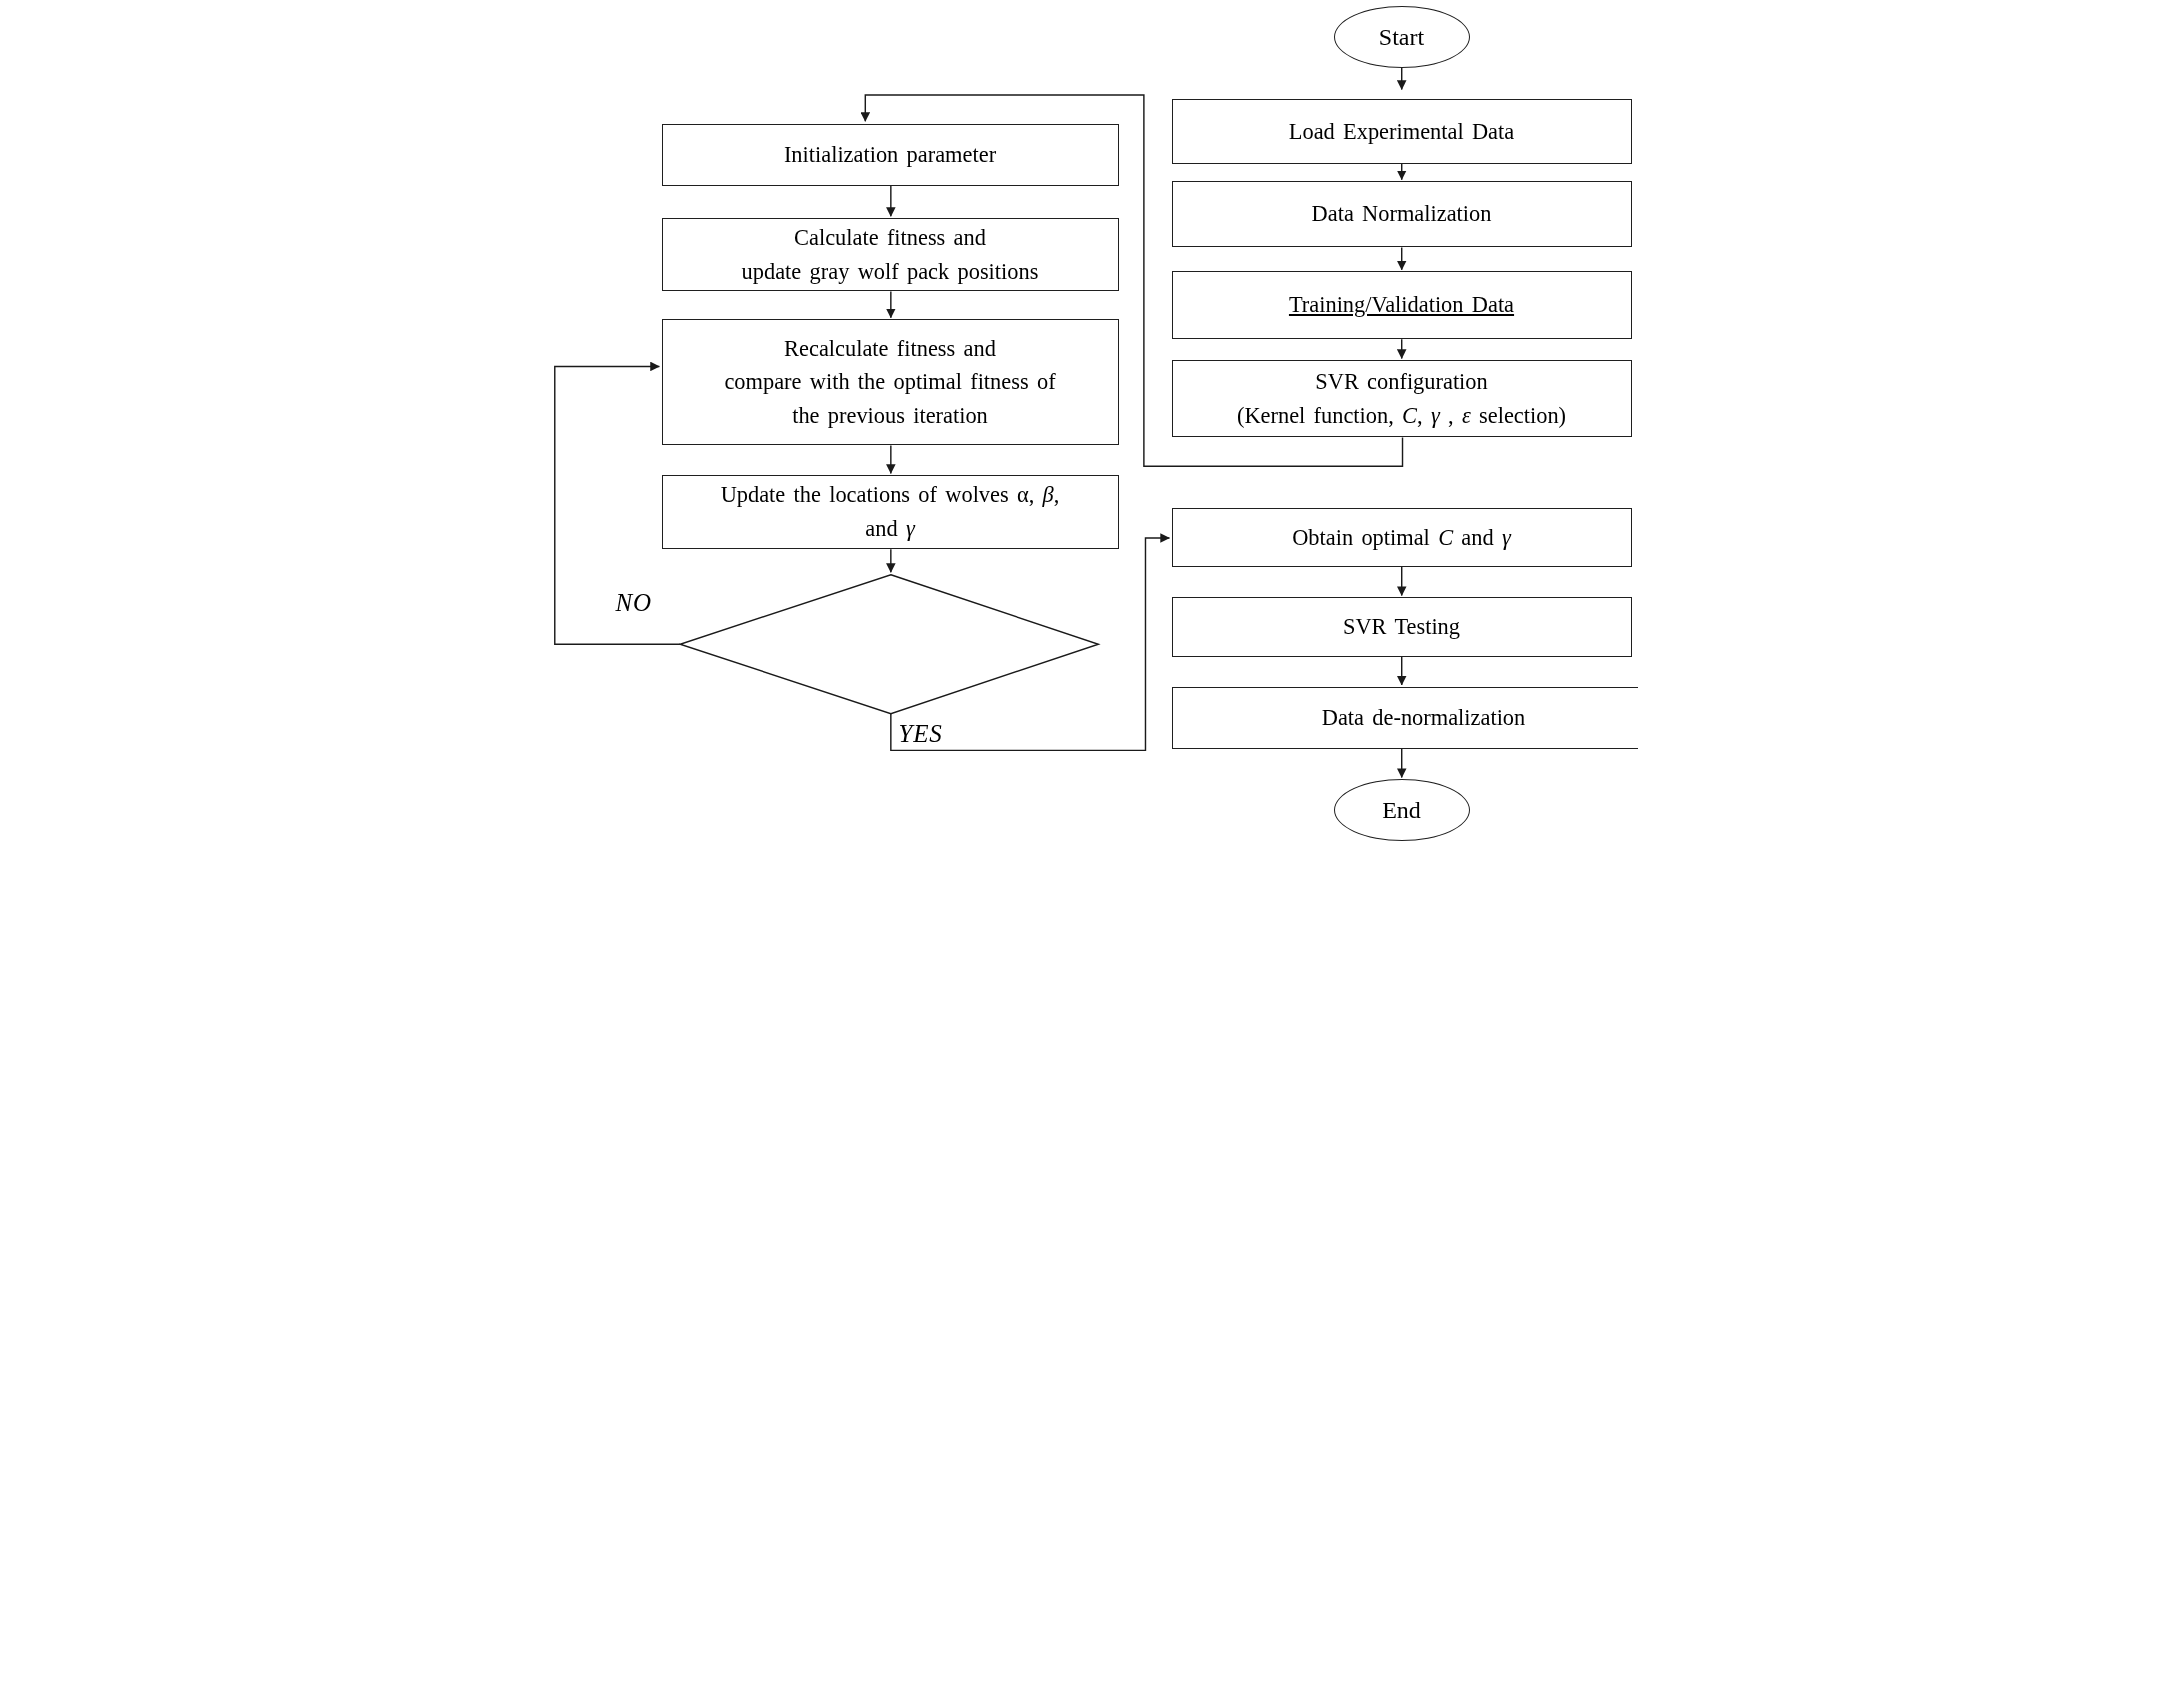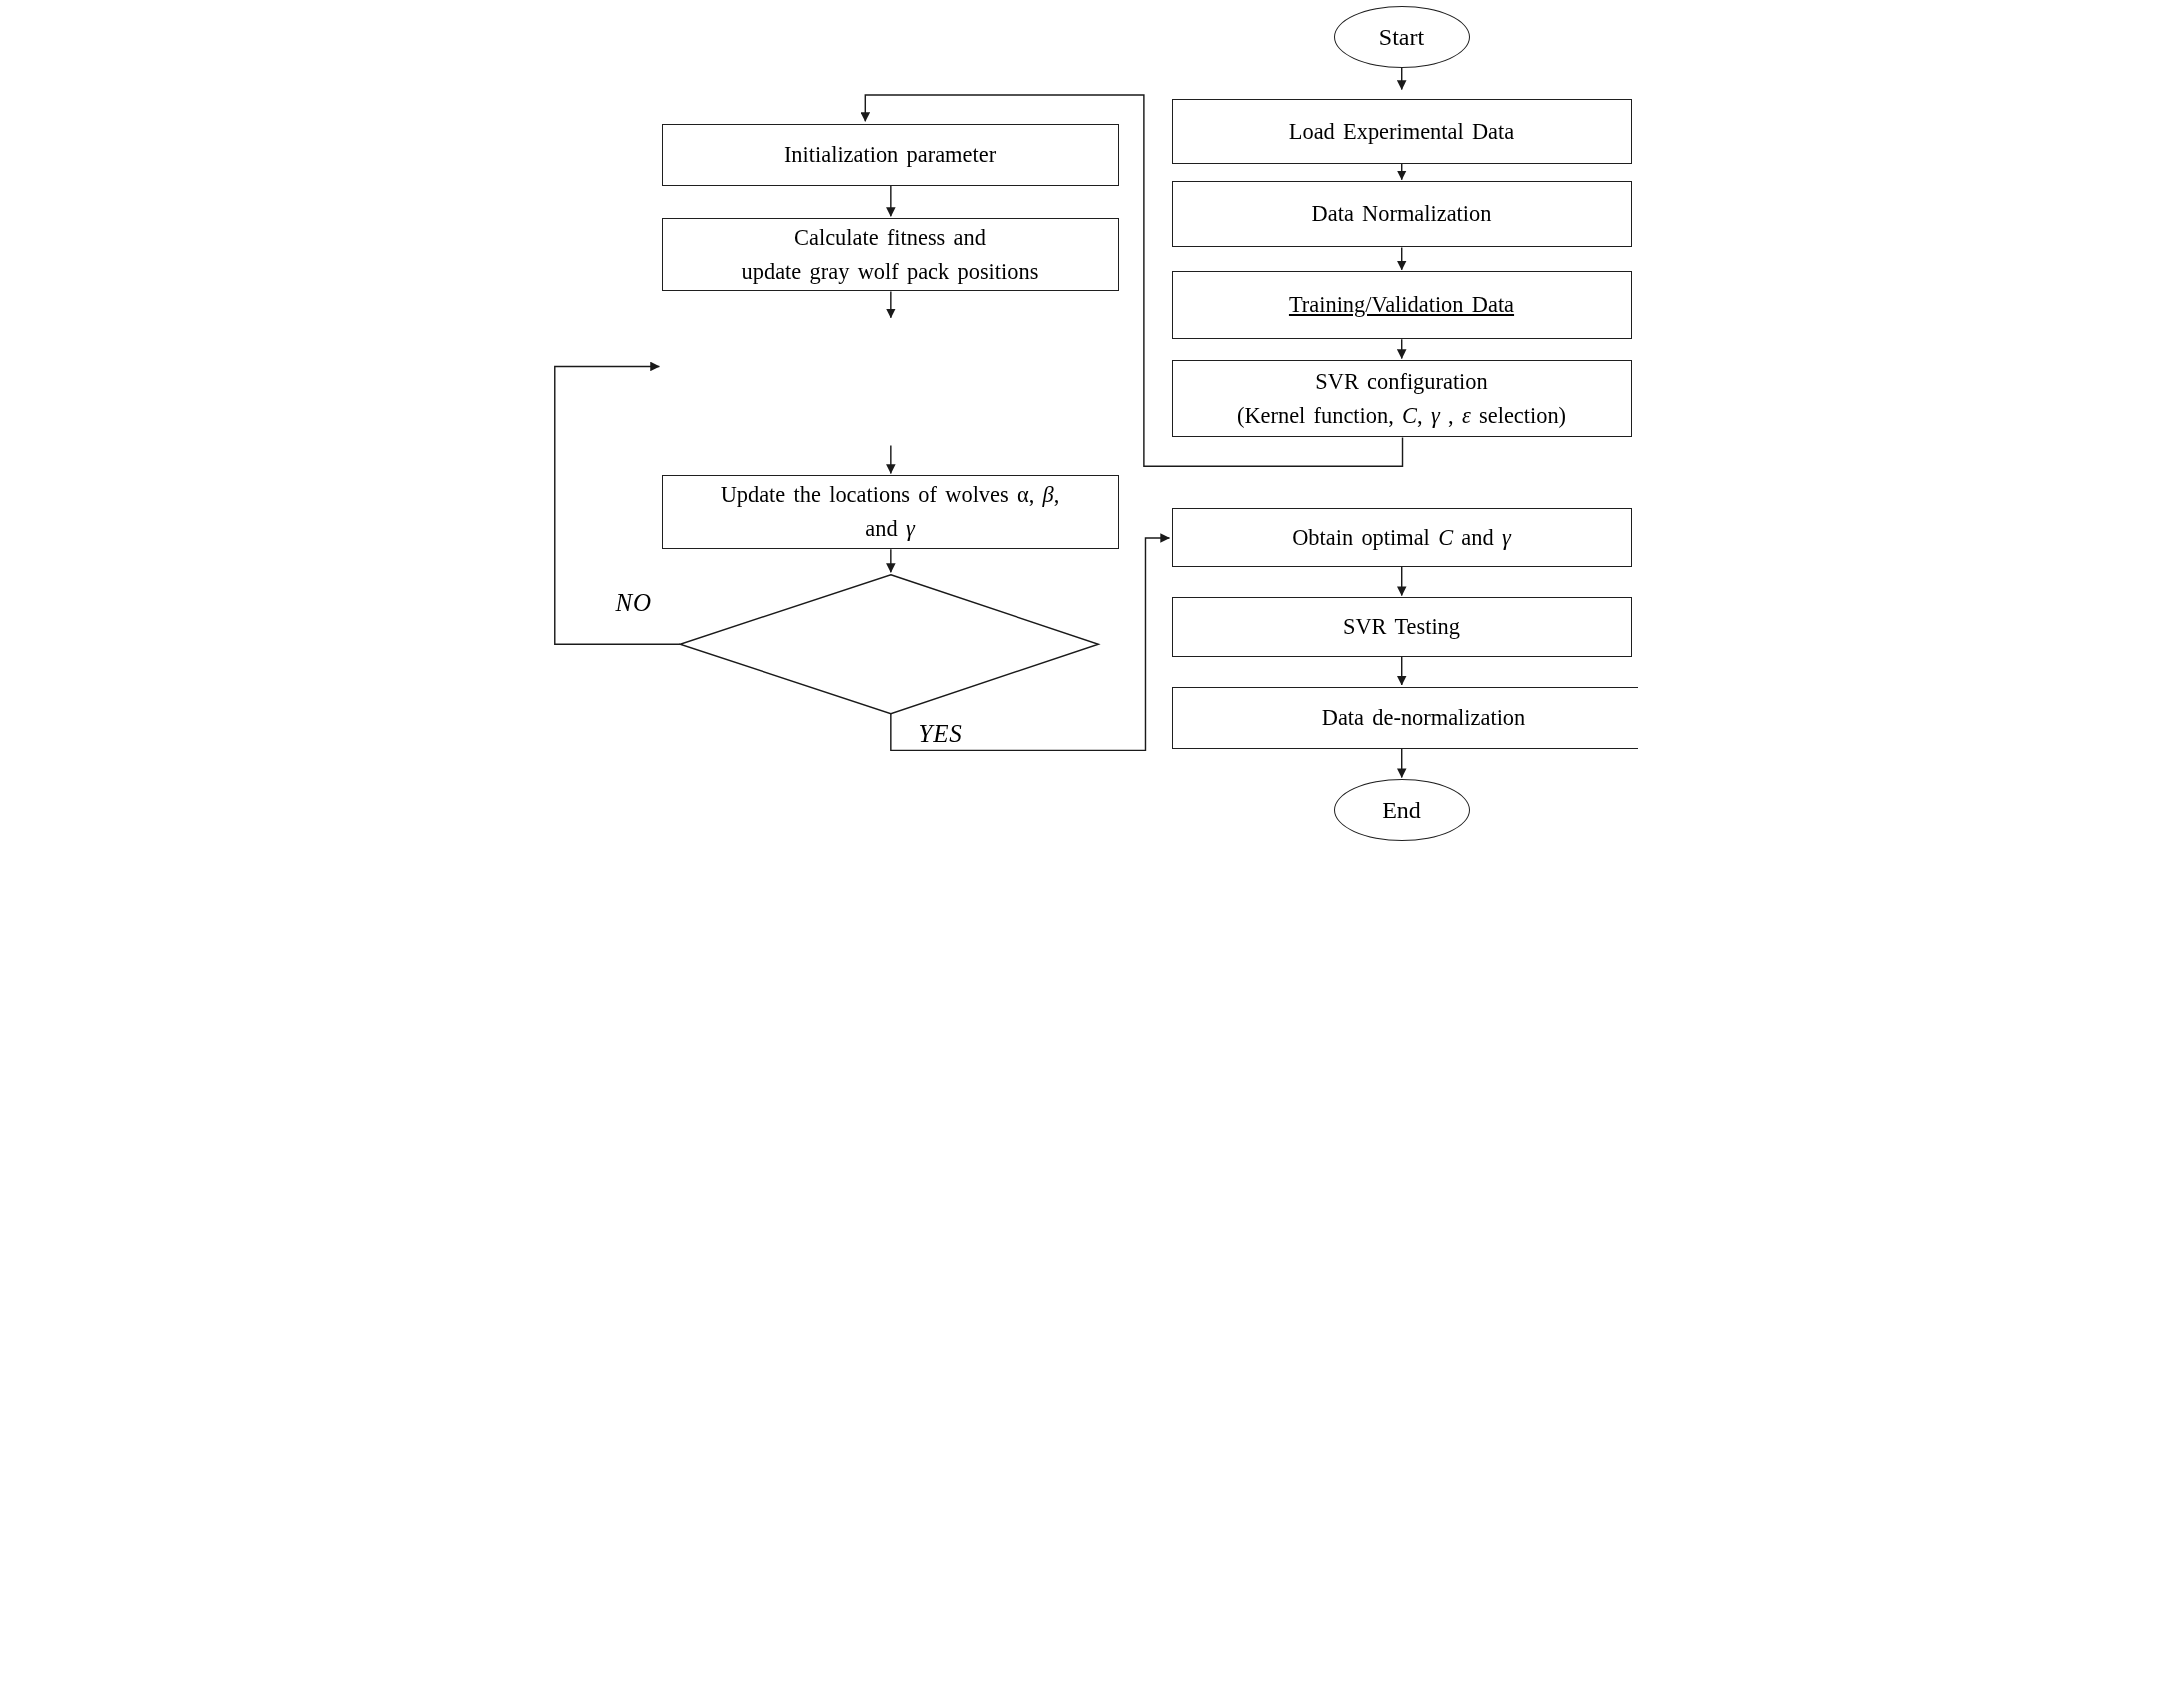--- a/index.html
+++ b/index.html
@@ -106,25 +106,30 @@
 
   <div class="node" style="left:116px; top:124px; width:457px; height:62px;">
       <div class="tline"><span>Initialization parameter</span></div>
     </div>
 
   <div class="node" style="left:116px; top:218px; width:457px; height:73px;">
       <div class="tline"><span>Calculate fitness and</span></div>
       <div class="tline"><span>update gray wolf pack positions</span></div>
     </div>
 
+  <div class="node" style="left:116px; top:319px; width:457px; height:126px;">
+      <div class="tline"><span>Recalculate fitness and</span></div>
+      <div class="tline"><span>compare with the optimal fitness of</span></div>
+      <div class="tline"><span>the previous iteration</span></div>
+    </div>
 
   <div class="node" style="left:116px; top:475px; width:457px; height:74px;">
       <div class="tline"><span>Update the locations of wolves α, </span><span class="it">β</span><span>,</span></div>
       <div class="tline"><span>and </span><span class="it">γ</span></div>
     </div>
 
 
   <div class="edge-label" style="left:70px; top:589px;">NO</div>
 
-  <div class="edge-label" style="left:373px; top:720px;font-style:italic;">YES</div>
+  <div class="edge-label" style="left:353px; top:720px;font-style:italic;">YES</div>
 
 </div>
 
 
 </body></html>

